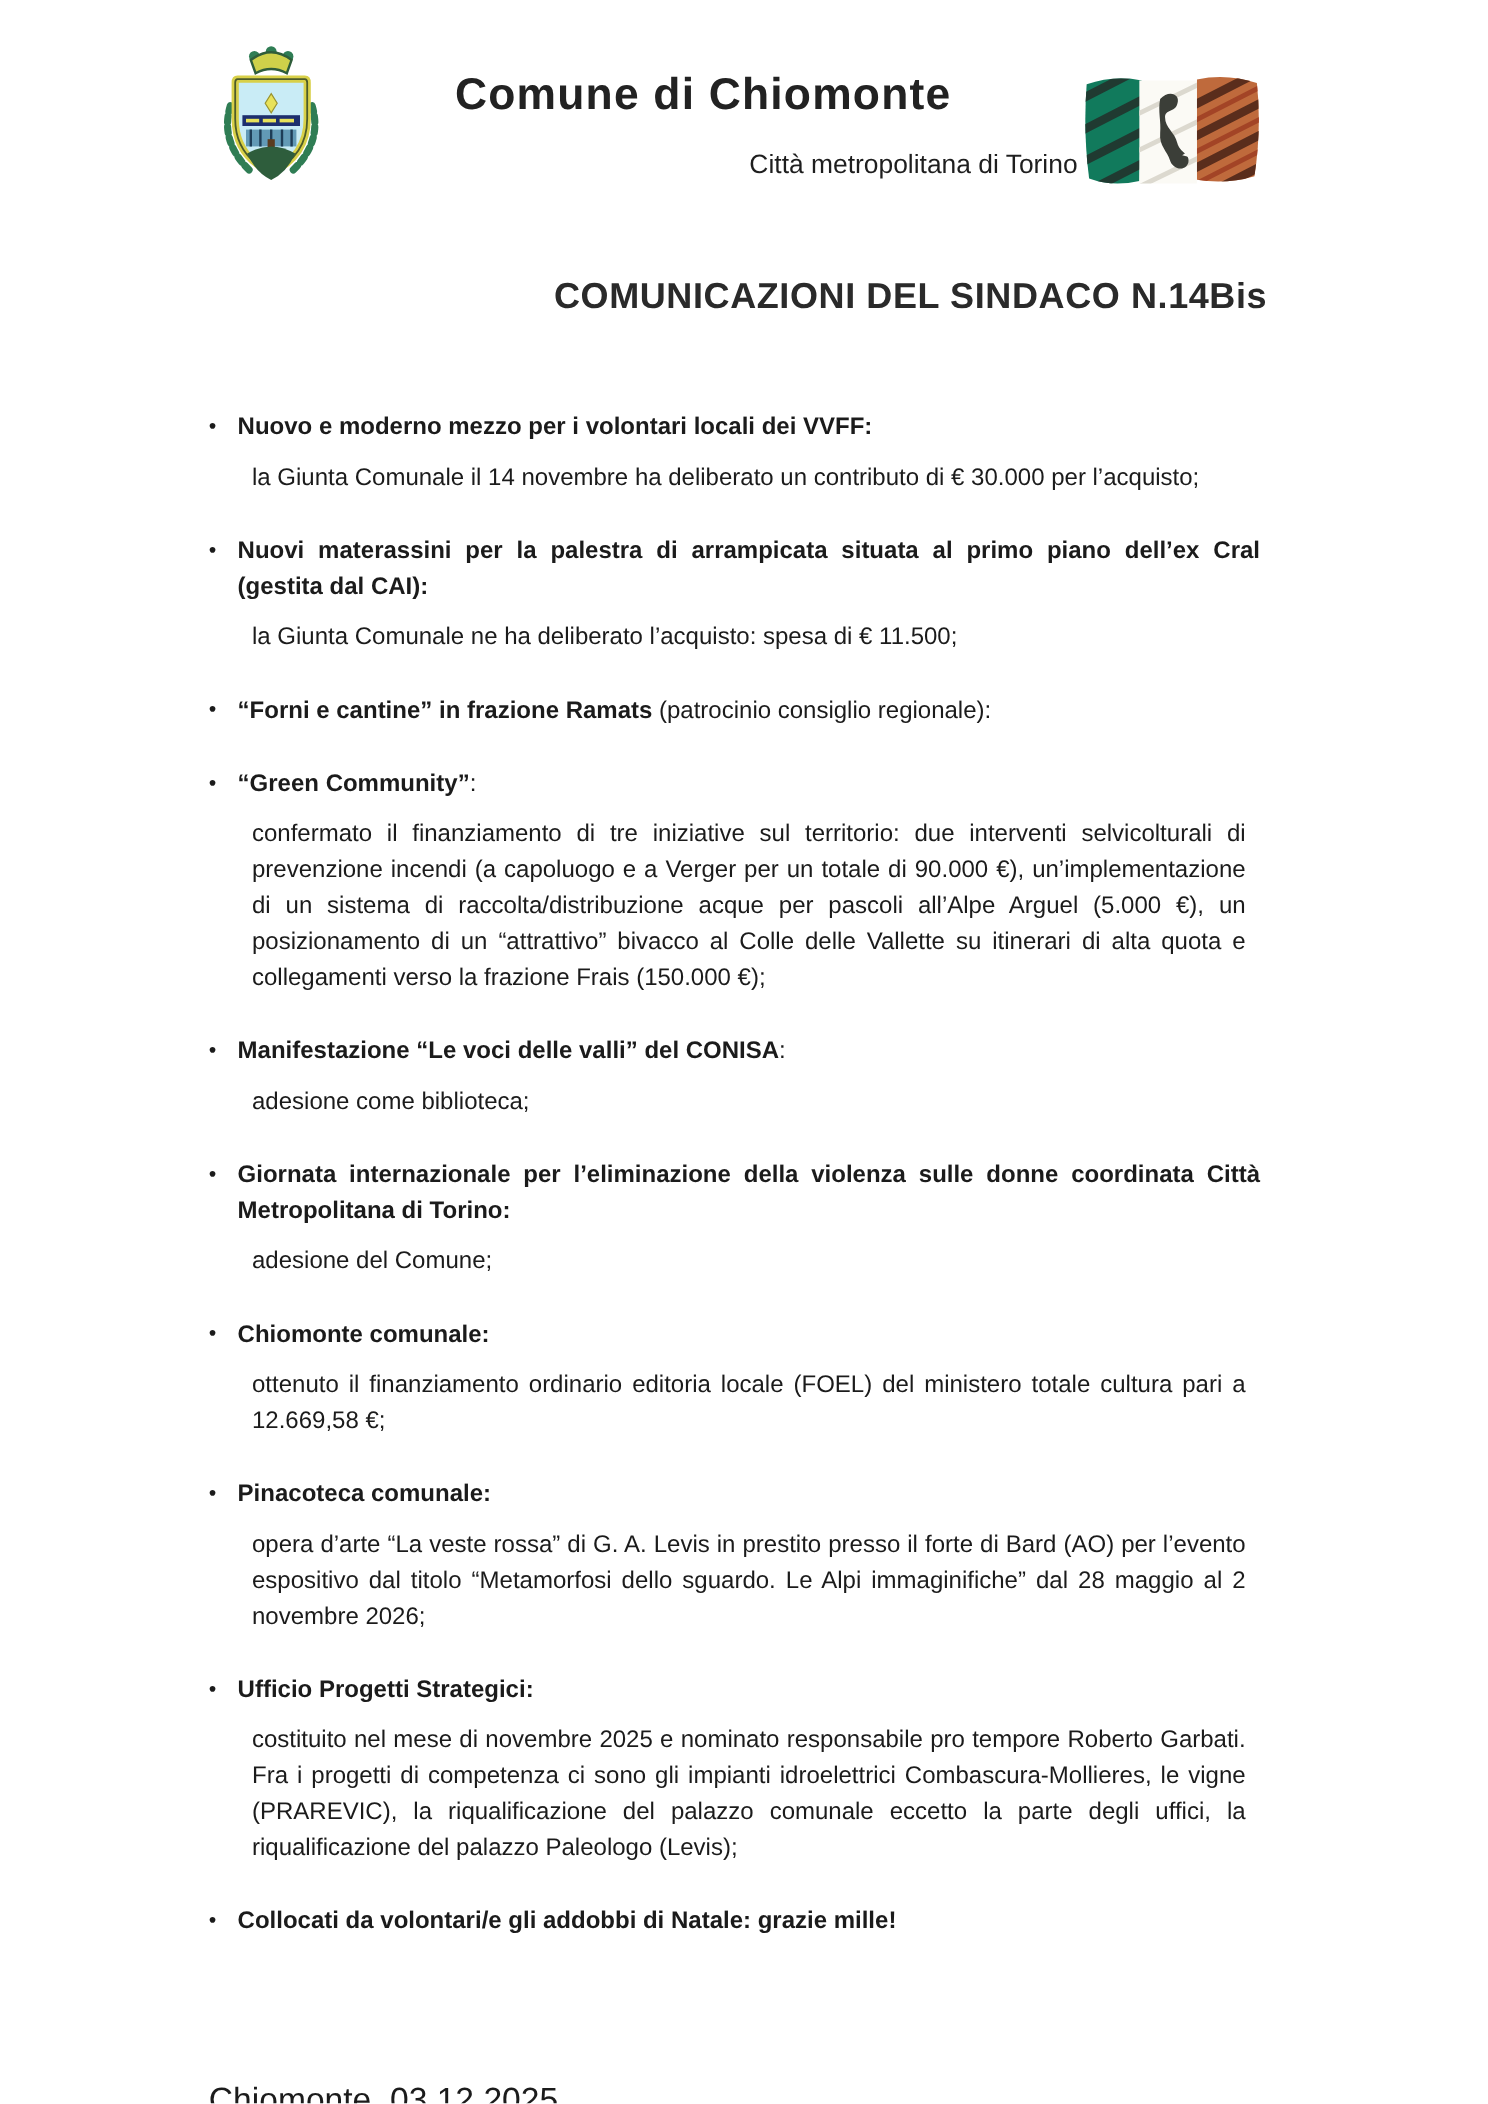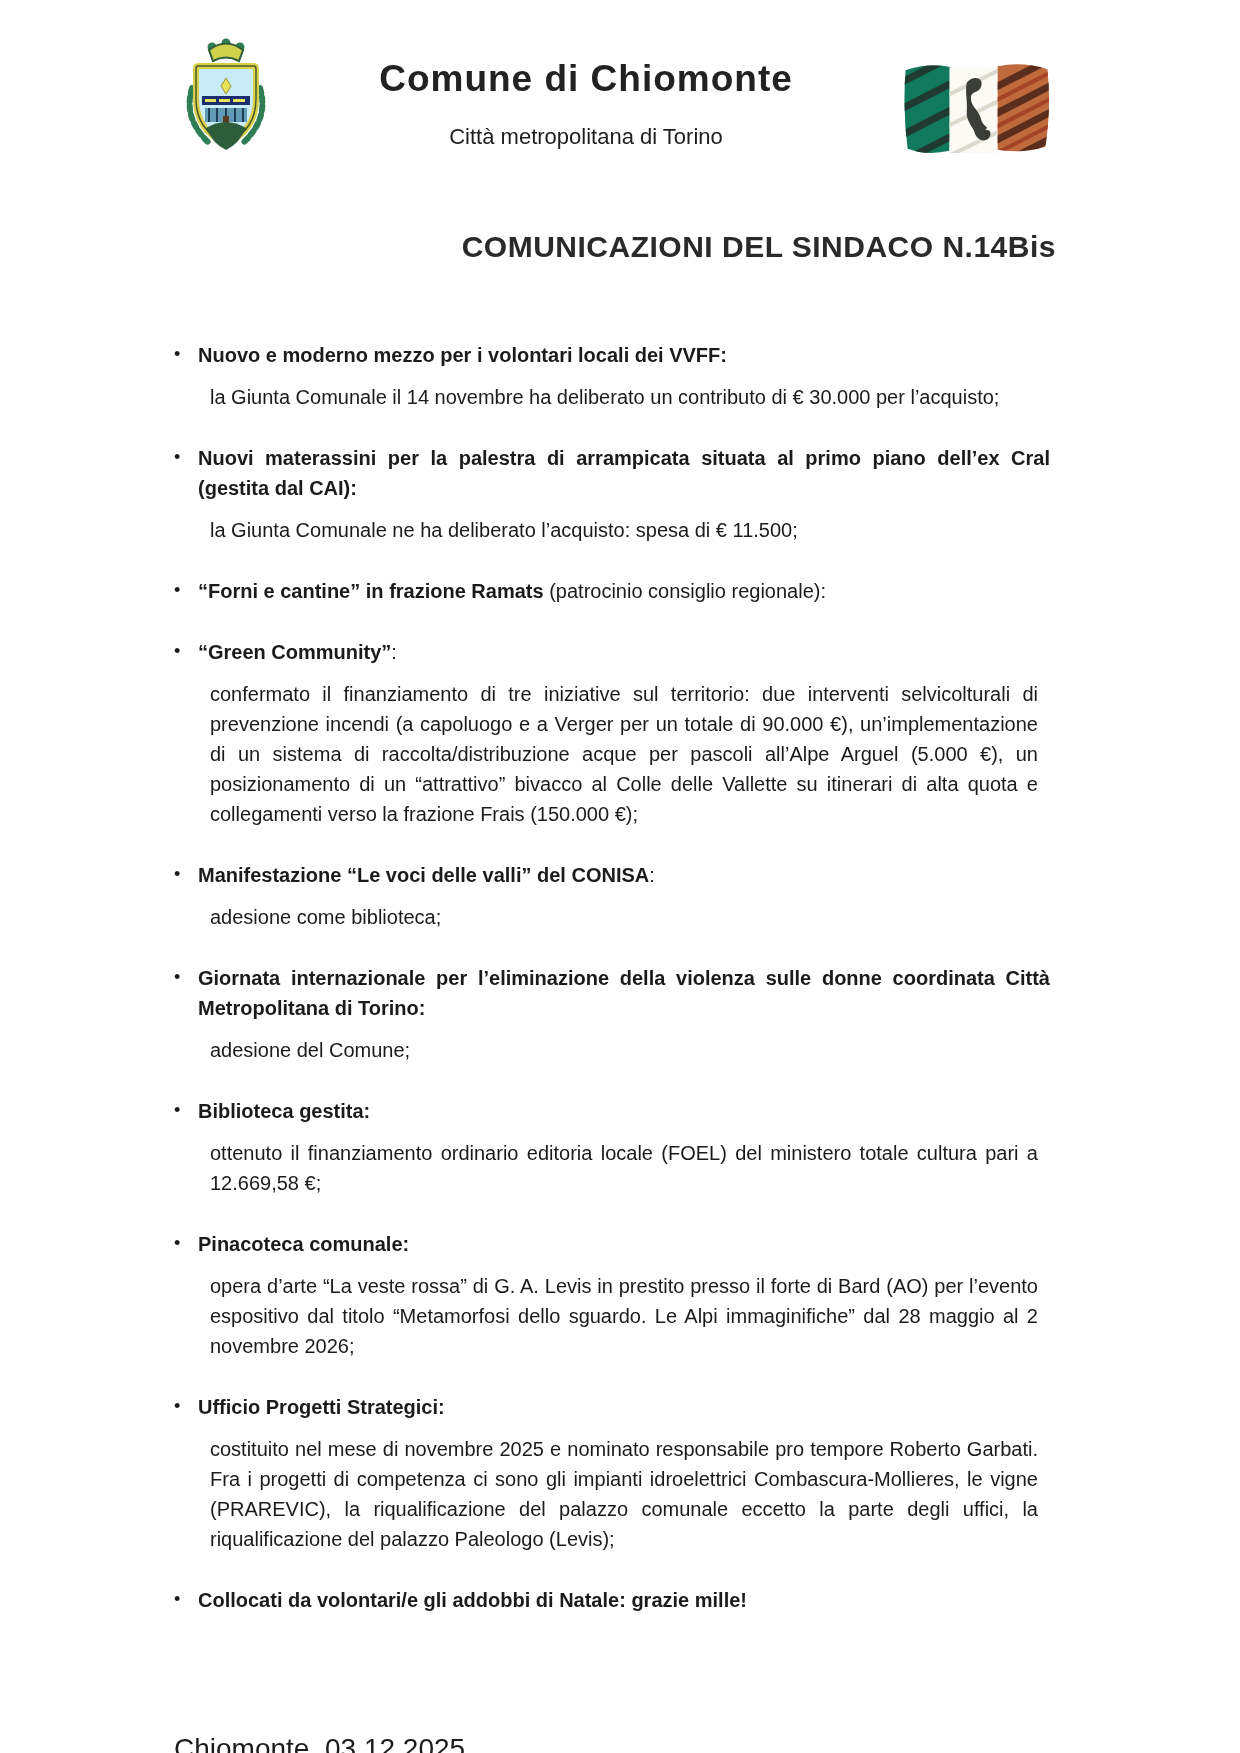--- a/index.html
+++ b/index.html
@@ -8,21 +8,21 @@
     box-sizing:border-box;padding:36px 100px 0 90px;overflow:hidden;
     background:#ffffff;color:#1b1b1b;
     font-family:"Liberation Sans","DejaVu Sans",sans-serif;
   }
   
   .doc-header{display:flex;align-items:flex-start;justify-content:space-between;}
   .crest{width:96px;flex:0 0 auto;margin-left:4px;}
   .flag{width:158px;flex:0 0 auto;margin-top:22px;}
   .header-center{flex:1;text-align:center;padding-top:22px;}
   .commune-title{font-size:37px;font-weight:bold;margin:0;letter-spacing:1px;color:#222;}
-  .commune-subtitle{font-size:22px;margin-top:24px;color:#1e1e1e;}
+  .commune-subtitle{font-size:22px;margin-top:24px;color:#1e1e1e;text-align:right;}
   
   .doc-title{text-align:right;font-size:30px;font-weight:bold;margin:66px 0 0;letter-spacing:.5px;color:#2a2a2a;}
   
   ul.bullets{list-style:none;margin:76px 0 0;padding:0 6px 0 24px;}
   ul.bullets li{position:relative;margin:0 0 31px;font-size:20px;line-height:30px;text-align:justify;}
   ul.bullets li::before{content:"\2022";position:absolute;left:-24px;top:-1px;font-size:18px;color:#1b1b1b;}
   .bullet-head{margin:0;}
   .bullet-head strong{font-weight:bold;}
   .bullet-body{margin:12px;}
   .bullet-body:empty{display:none;}
@@ -133,21 +133,21 @@
         <p class="bullet-head"><strong>Manifestazione “Le voci delle valli” del CONISA</strong><span>:</span></p>
         <p class="bullet-body">adesione come biblioteca;</p>
       </li>
 
       <li>
         <p class="bullet-head"><strong>Giornata internazionale per l’eliminazione della violenza sulle donne coordinata Città Metropolitana di Torino:</strong><span></span></p>
         <p class="bullet-body">adesione del Comune;</p>
       </li>
 
       <li>
-        <p class="bullet-head"><strong>Biblioteca gestita:</strong><span></span></p>
+        <p class="bullet-head"><strong>Chiomonte comunale:</strong><span></span></p>
         <p class="bullet-body">ottenuto il finanziamento ordinario editoria locale (FOEL) del ministero totale cultura pari a 12.669,58 €;</p>
       </li>
 
       <li>
         <p class="bullet-head"><strong>Pinacoteca comunale:</strong><span></span></p>
         <p class="bullet-body">opera d’arte “La veste rossa” di G. A. Levis in prestito presso il forte di Bard (AO) per l’evento espositivo dal titolo “Metamorfosi dello sguardo. Le Alpi immaginifiche” dal 28 maggio al 2 novembre 2026;</p>
       </li>
 
       <li>
         <p class="bullet-head"><strong>Ufficio Progetti Strategici:</strong><span></span></p>

